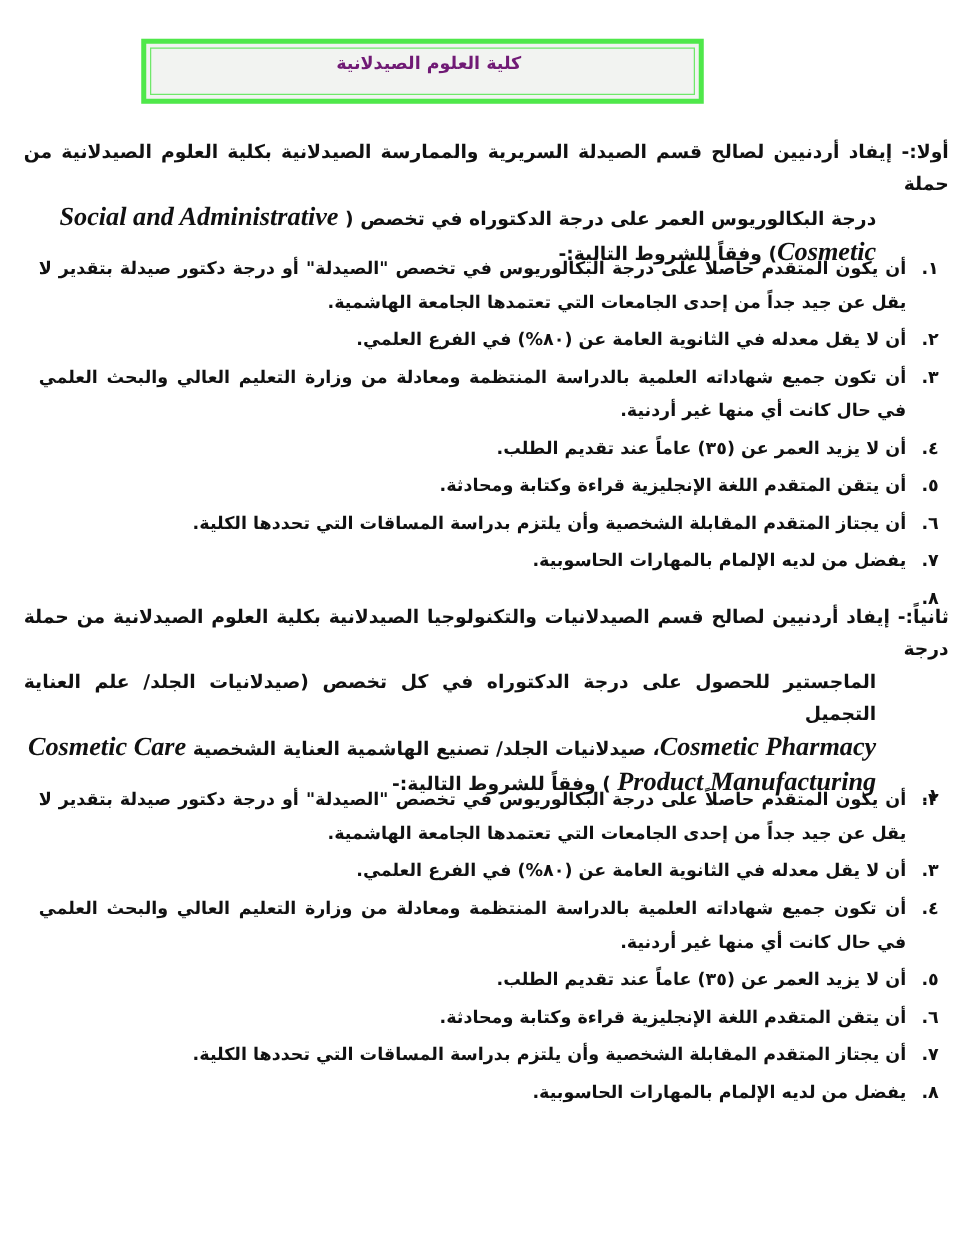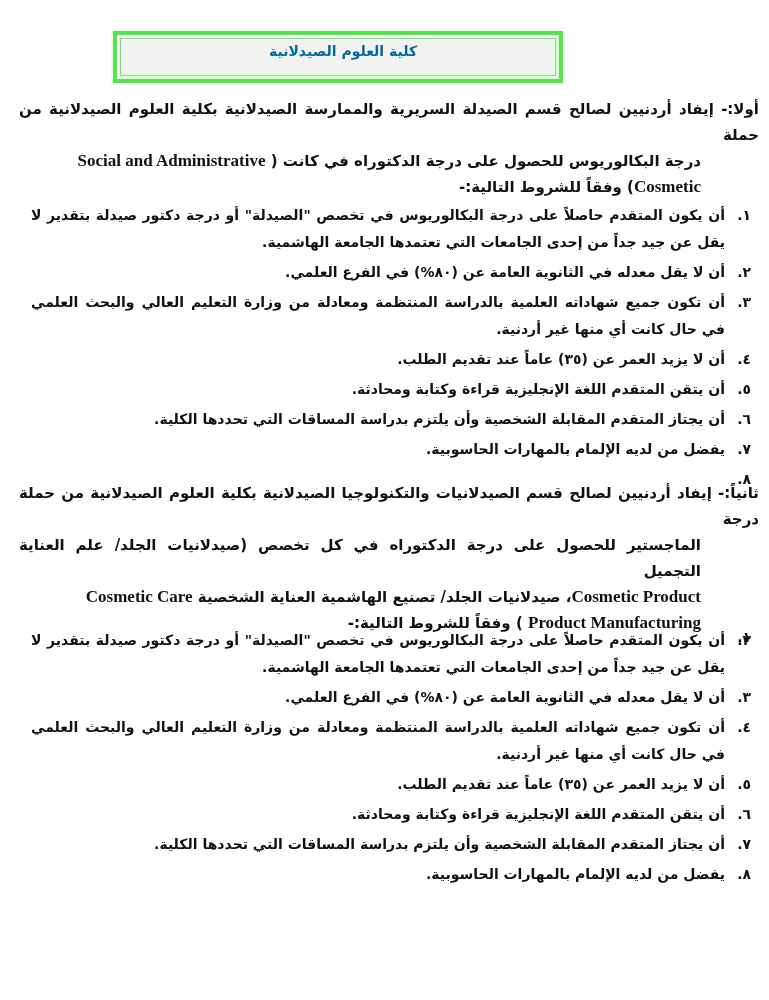--- a/index.html
+++ b/index.html
@@ -35,21 +35,21 @@
       content: "";
       position: absolute;
       left: 3px; right: 3px; top: 3px; bottom: 3px;
       border: 1px solid #6fe86a;
     }
     .title-text {
       position: absolute;
       left: 0; right: 0;
       top: 8px;
       text-align: center;
-      color: #0369a1;
+      color: #701a75;
       font-weight: bold;
       font-size: 14px;
       padding-left: 10px;
     }
     .section-heading {
       position: absolute;
       right: 10px;
       width: 740px;
       font-weight: bold;
       font-size: 15px;
@@ -59,22 +59,23 @@
     .section-heading .lead {
       display: inline;
     }
     .section-heading .cont {
       display: block;
       margin-right: 58px;
     }
     .latin {
       font-family: "Liberation Serif", serif;
       font-weight: bold;
-      font-size: 17px;
+      font-size: 21px;
       unicode-bidi: embed;
+      font-style: italic;
     }
     ol.conds {
       position: absolute;
       right: 18px;
       width: 720px;
       margin: 0;
       padding: 0;
       list-style: none;
       font-weight: bold;
       font-size: 14px;
@@ -86,55 +87,55 @@
       margin-bottom: 3px;
       text-align: justify;
     }
     ol.conds li .num {
       position: absolute;
       right: 0;
       top: 0;
       width: 22px;
       text-align: right;
     }
-    #sec1 { top: 96px; }
+    #sec1 { top: 108px; }
     #list1 { top: 202px; }
     #sec2 { top: 480px; }
     #list2 { top: 624px; }
   </style>
 </head>
 <body>
 
 <div class="page">
 
   <div class="title-box">
     <div class="title-text">كلية العلوم الصيدلانية</div>
   </div>
 
   <div class="section-heading" id="sec1">
     <span class="lead">أولا:- إيفاد أردنيين لصالح قسم الصيدلة السريرية والممارسة الصيدلانية بكلية العلوم الصيدلانية من حملة</span>
-    <span class="cont"><span>درجة البكالوريوس للحصول على درجة الدكتوراه في كانت (</span> <span class="latin" dir="ltr">Social and Administrative</span></span>
+    <span class="cont"><span>درجة البكالوريوس العمر على درجة الدكتوراه في تخصص (</span> <span class="latin" dir="ltr">Social and Administrative</span></span>
     <span class="cont"><span class="latin" dir="ltr">Cosmetic</span><span>) وفقاً للشروط التالية:-</span></span>
   </div>
 
   <ol class="conds" id="list1">
     <li><span class="num">١.</span><span>أن يكون المتقدم حاصلاً على درجة البكالوريوس في تخصص "الصيدلة" أو درجة دكتور صيدلة بتقدير لا يقل عن جيد جداً من إحدى الجامعات التي تعتمدها الجامعة الهاشمية.</span></li>
     <li><span class="num">٢.</span><span>أن لا يقل معدله في الثانوية العامة عن (٨٠%) في الفرع العلمي.</span></li>
     <li><span class="num">٣.</span><span>أن تكون جميع شهاداته العلمية بالدراسة المنتظمة ومعادلة من وزارة التعليم العالي والبحث العلمي في حال كانت أي منها غير أردنية.</span></li>
     <li><span class="num">٤.</span><span>أن لا يزيد العمر عن (٣٥) عاماً عند تقديم الطلب.</span></li>
     <li><span class="num">٥.</span><span>أن يتقن المتقدم اللغة الإنجليزية قراءة وكتابة ومحادثة.</span></li>
     <li><span class="num">٦.</span><span>أن يجتاز المتقدم المقابلة الشخصية وأن يلتزم بدراسة المساقات التي تحددها الكلية.</span></li>
     <li><span class="num">٧.</span><span>يفضل من لديه الإلمام بالمهارات الحاسوبية.</span></li>
     <li><span class="num">٨.</span><span></span></li>
   </ol>
 
   <div class="section-heading" id="sec2">
     <span class="lead">ثانياً:- إيفاد أردنيين لصالح قسم الصيدلانيات والتكنولوجيا الصيدلانية بكلية العلوم الصيدلانية من حملة درجة</span>
     <span class="cont">الماجستير للحصول على درجة الدكتوراه في كل تخصص (صيدلانيات الجلد/ علم العناية التجميل</span>
-    <span class="cont"><span class="latin" dir="ltr">Cosmetic Product</span><span>، صيدلانيات الجلد/ تصنيع الهاشمية العناية الشخصية</span> <span class="latin" dir="ltr">Cosmetic Care</span></span>
+    <span class="cont"><span class="latin" dir="ltr">Cosmetic Pharmacy</span><span>، صيدلانيات الجلد/ تصنيع الهاشمية العناية الشخصية</span> <span class="latin" dir="ltr">Cosmetic Care</span></span>
     <span class="cont"><span class="latin" dir="ltr">Product Manufacturing</span> <span>) وفقاً للشروط التالية:-</span></span>
   </div>
 
   <ol class="conds" id="list2">
     <li><span class="num">١.</span></li>
     <li><span class="num">٢.</span><span>أن يكون المتقدم حاصلاً على درجة البكالوريوس في تخصص "الصيدلة" أو درجة دكتور صيدلة بتقدير لا يقل عن جيد جداً من إحدى الجامعات التي تعتمدها الجامعة الهاشمية.</span></li>
     <li><span class="num">٣.</span><span>أن لا يقل معدله في الثانوية العامة عن (٨٠%) في الفرع العلمي.</span></li>
     <li><span class="num">٤.</span><span>أن تكون جميع شهاداته العلمية بالدراسة المنتظمة ومعادلة من وزارة التعليم العالي والبحث العلمي في حال كانت أي منها غير أردنية.</span></li>
     <li><span class="num">٥.</span><span>أن لا يزيد العمر عن (٣٥) عاماً عند تقديم الطلب.</span></li>
     <li><span class="num">٦.</span><span>أن يتقن المتقدم اللغة الإنجليزية قراءة وكتابة ومحادثة.</span></li>

